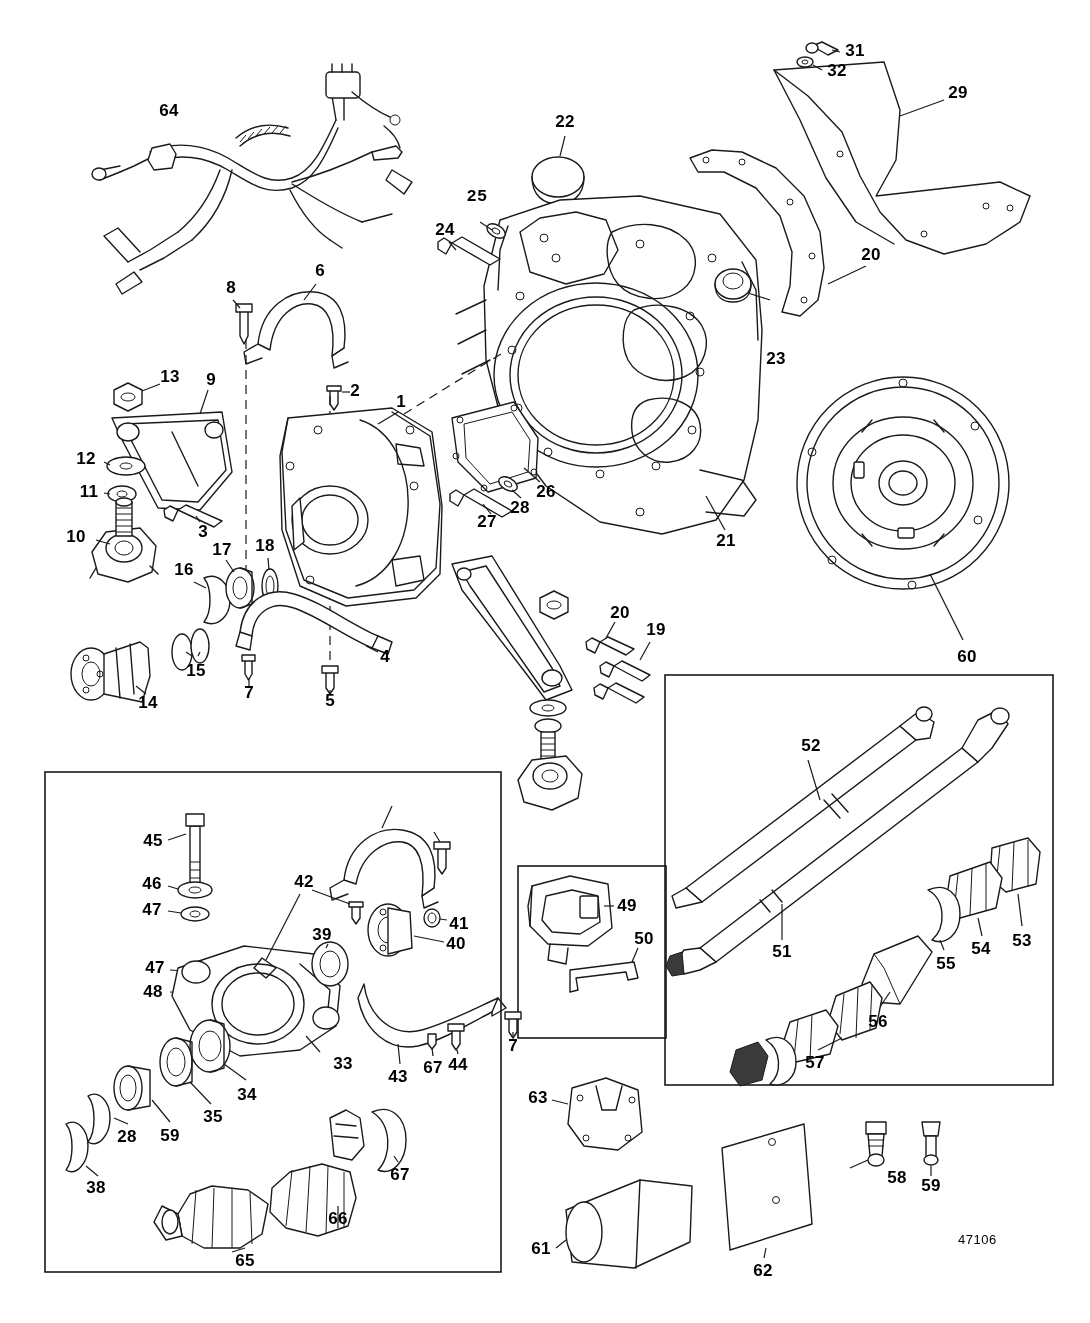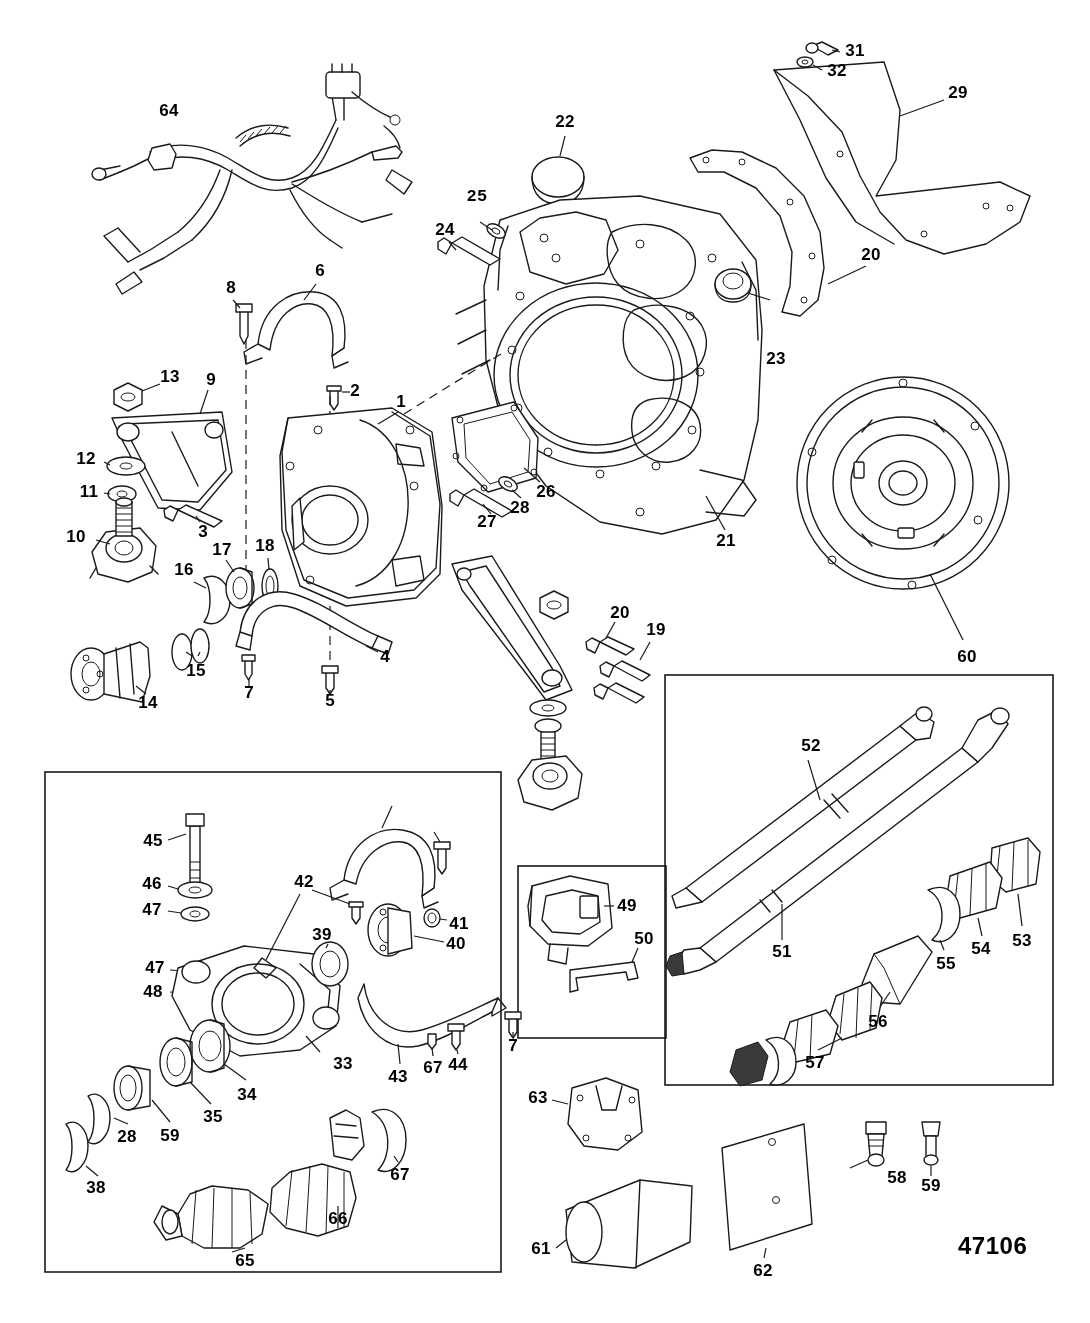--- a/index.html
+++ b/index.html
@@ -1,20 +1,20 @@
 <!DOCTYPE html>
 <html><head>
 <meta charset="utf-8">
 <style>
   html,body{margin:0;padding:0;background:#ffffff;}
   body{width:1090px;height:1323px;font-family:"Liberation Sans",sans-serif;color:#000;}
   #sheet{position:relative;width:1090px;height:1323px;overflow:hidden;}
   #art{position:absolute;left:0;top:0;width:1090px;height:1323px;}
   .callout{position:absolute;font-size:17px;font-weight:700;color:#000;letter-spacing:.2px;white-space:nowrap;transform:translate(-50%,-50%);}
-  .drawing-no{position:absolute;font-size:24px;font-weight:700;letter-spacing:.5px;}
+  .drawing-no{position:absolute;font-size:13px;font-weight:400;letter-spacing:.5px;}
 </style>
 </head>
 <body>
 
 <div id="sheet">
 
   <svg id="art" viewBox="0 0 1090 1323" xmlns="http://www.w3.org/2000/svg">
     <defs>
       <style>
         .s{fill:none;stroke:#1a1a1a;stroke-width:1.4;stroke-linejoin:round;stroke-linecap:round;}

